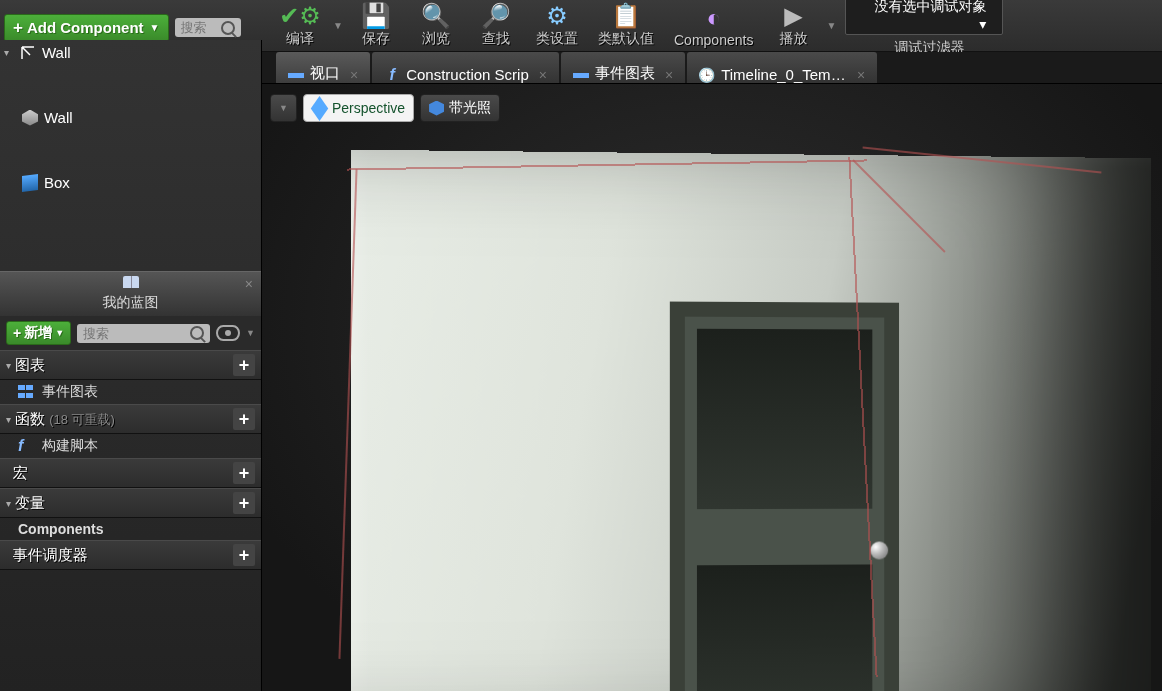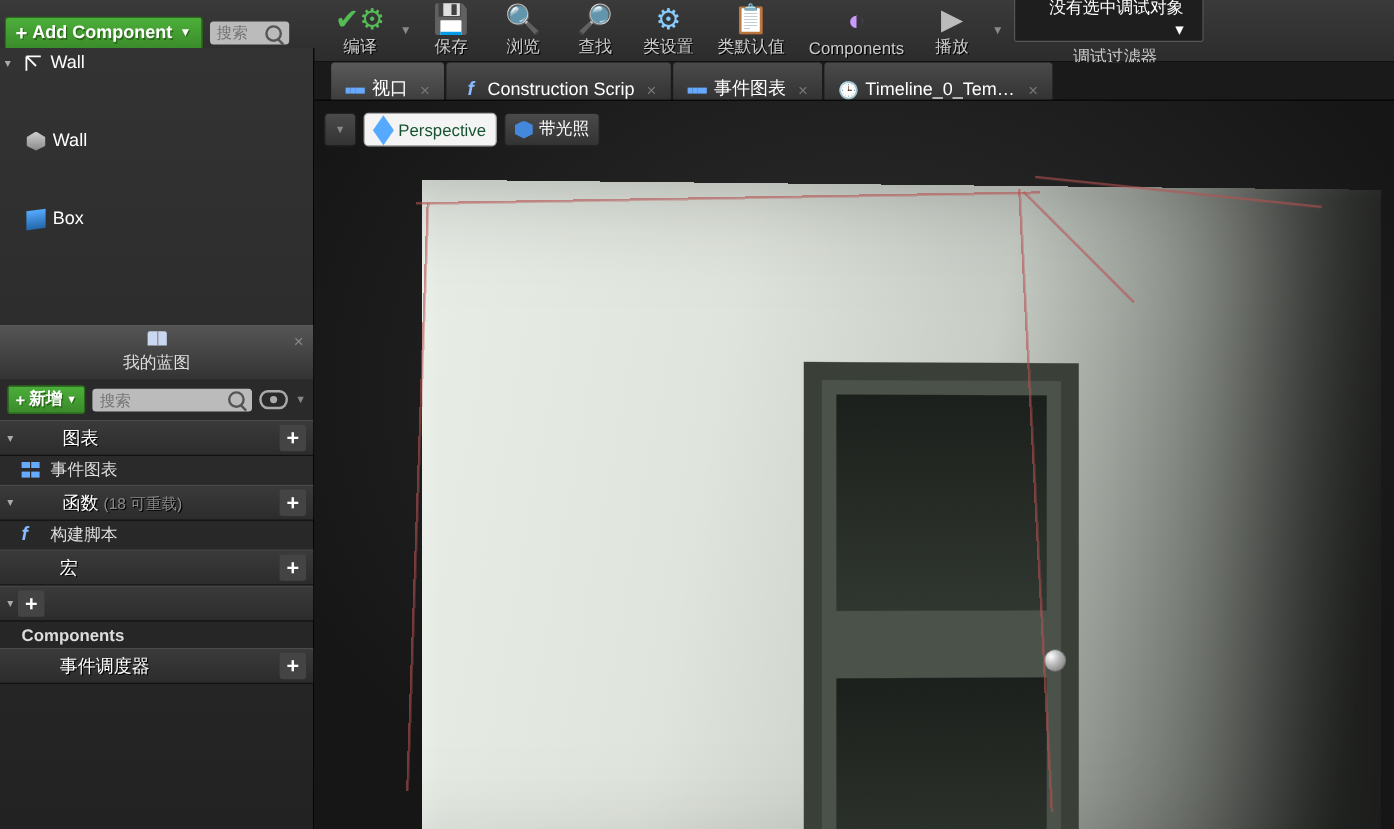--- a/index.html
+++ b/index.html
@@ -61,21 +61,21 @@
   .panel-toolbar { display:flex; align-items:center; gap:6px; padding:5px 6px; background:#2a2a2a; }
   .add-btn { background: linear-gradient(#4caf3a,#3a8a2a); color:#fff; border:1px solid #2a6a1a; border-radius:3px; padding:2px 6px; font-size:14px; display:flex; align-items:center; gap:3px; cursor:pointer; font-weight:bold; text-shadow:1px 1px 0 #2a6a1a; }
   .search2 { flex:1; background:#bbb; border-radius:3px; display:flex; align-items:center; padding:2px 6px; }
   .search2 input { flex:1; background:transparent; border:0; outline:0; font-size:13px; color:#333; width:60px;}
   .eye-ico { width:24px; height:16px; position:relative; cursor:pointer; }
   .eye-ico::before { content:""; position:absolute; inset:0; border:2px solid #aaa; border-radius:60% / 100%; }
   .eye-ico::after { content:""; position:absolute; left:50%; top:50%; width:6px; height:6px; background:#aaa; border-radius:50%; transform:translate(-50%,-50%); }
   
   .section-head { display:flex; align-items:center; padding:3px 6px; background: linear-gradient(#3a3a3a,#2c2c2c); border-top:1px solid #4a4a4a; border-bottom:1px solid #111; cursor:pointer; }
   .section-head .tri { color:#aaa; font-size:10px; margin-right:4px; }
-  .section-head .title { flex:1; color:#fff; font-size:15px; text-shadow:1px 1px 0 #000;margin-left:37px; }
+  .section-head .title { flex:1; color:#fff; font-size:15px; text-shadow:1px 1px 0 #000; }
   .section-head .sub { color:#888; font-size:13px; }
   .section-head .plus { width:22px; height:22px; display:flex; align-items:center; justify-content:center; color:#fff; background:#444; cursor:pointer; font-size:18px; font-weight:bold; border-radius:2px; }
   .section-item { display:flex; align-items:center; gap:6px; padding:3px 8px 3px 18px; cursor:pointer; }
   .section-item .ico { width:18px; height:14px; display:flex; gap:1px; flex-wrap:wrap; }
   .grid-ico div { width:7px; height:5px; background:#6af; }
   .func-ico { color:#8bf; font-style:italic; font-weight:bold; font-size:16px; width:18px;}
   
   
   .main { position:absolute; left:262px; top:52px; right:0; bottom:0; background:#1e1e1e; }
   .tabs { display:flex; height:32px; background:#1a1a1a; border-bottom:1px solid #000; padding-left:14px; gap:2px; }
@@ -240,20 +240,21 @@
   </div>
 
   <div class="section-head">
     <span class="tri">&nbsp;</span>
     <span class="title">宏</span>
     <span class="plus">+</span>
   </div>
 
   <div class="section-head">
     <span class="tri">▾</span>
+    <span class="title">变量</span>
     <span class="plus">+</span>
   </div>
   <div class="section-item">
     <span style="font-weight:bold">Components</span>
   </div>
 
   <div class="section-head">
     <span class="tri">&nbsp;</span>
     <span class="title">事件调度器</span>
     <span class="plus">+</span>

